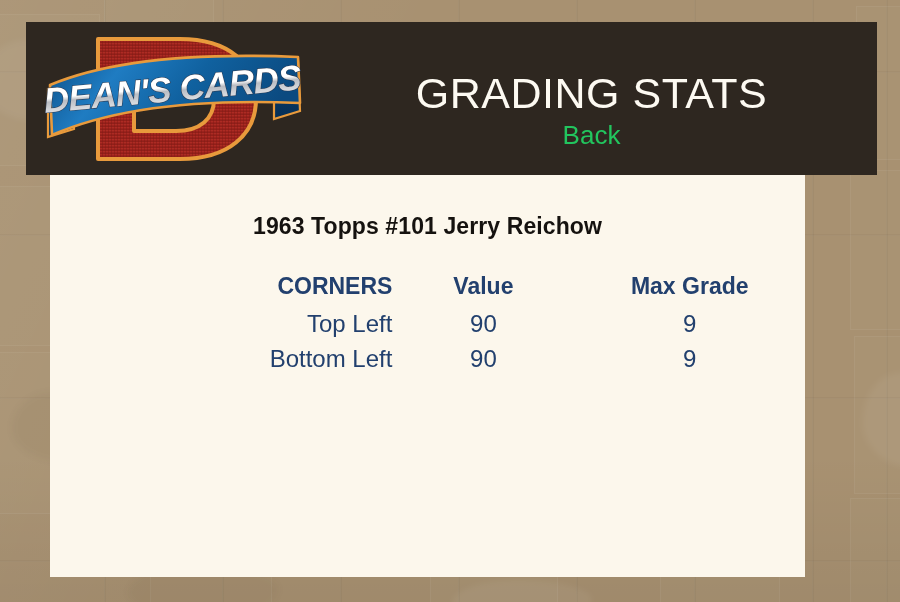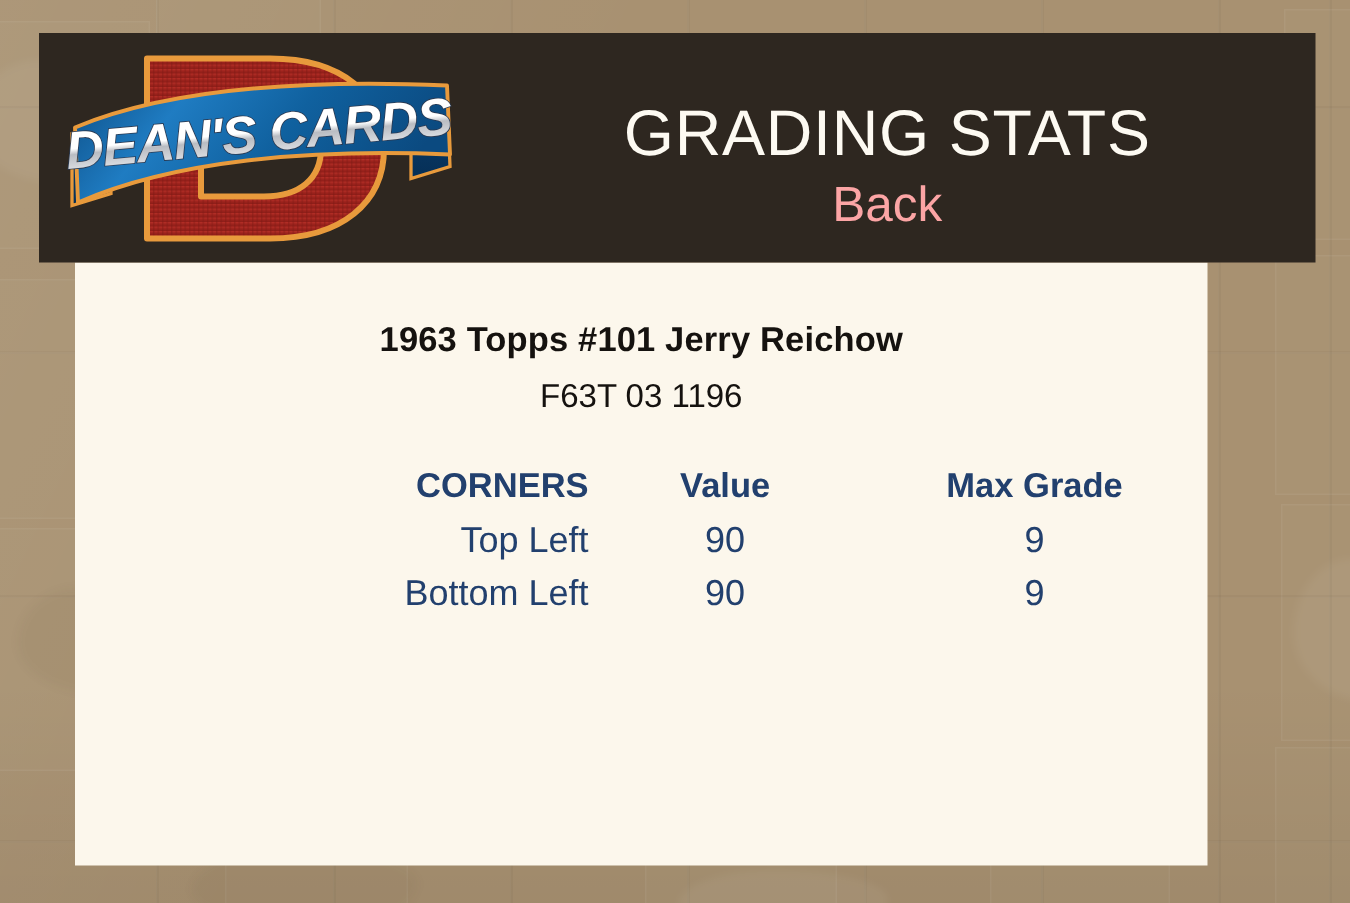--- a/index.html
+++ b/index.html
@@ -84,22 +84,22 @@
     padding-bottom: 2px;
     box-sizing: border-box;
   }
   #header-title-main {
     color: #fdfaf2;
     font-size: 43px;
     letter-spacing: 0.5px;
     line-height: 1.04;
   }
   #header-title-sub {
-    color: #fca5a5;
-    font-size: 33px;
+    color: #22c55e;
+    font-size: 26px;
     line-height: 1.25;
     margin-top: 3px;
   }
 
   
   #content-panel {
     position: absolute;
     left: 50px;
     top: 175px;
     width: 755px;
@@ -221,21 +221,20 @@
   <div id="header-titles">
     <div id="header-title-main">GRADING STATS</div>
     <div id="header-title-sub">Back</div>
   </div>
 </div>
 
 <div id="content-panel">
 
   <div id="card-title">1963 Topps #101 Jerry Reichow</div>
 
-  <div id="card-code">F63T 03 1196</div>
 
   <table id="stats-table">
     <thead>
       <tr>
         <th class="col-label">CORNERS</th>
         <th class="col-value">Value</th>
         <th class="col-max">Max Grade</th>
       </tr>
     </thead>
     <tbody>

